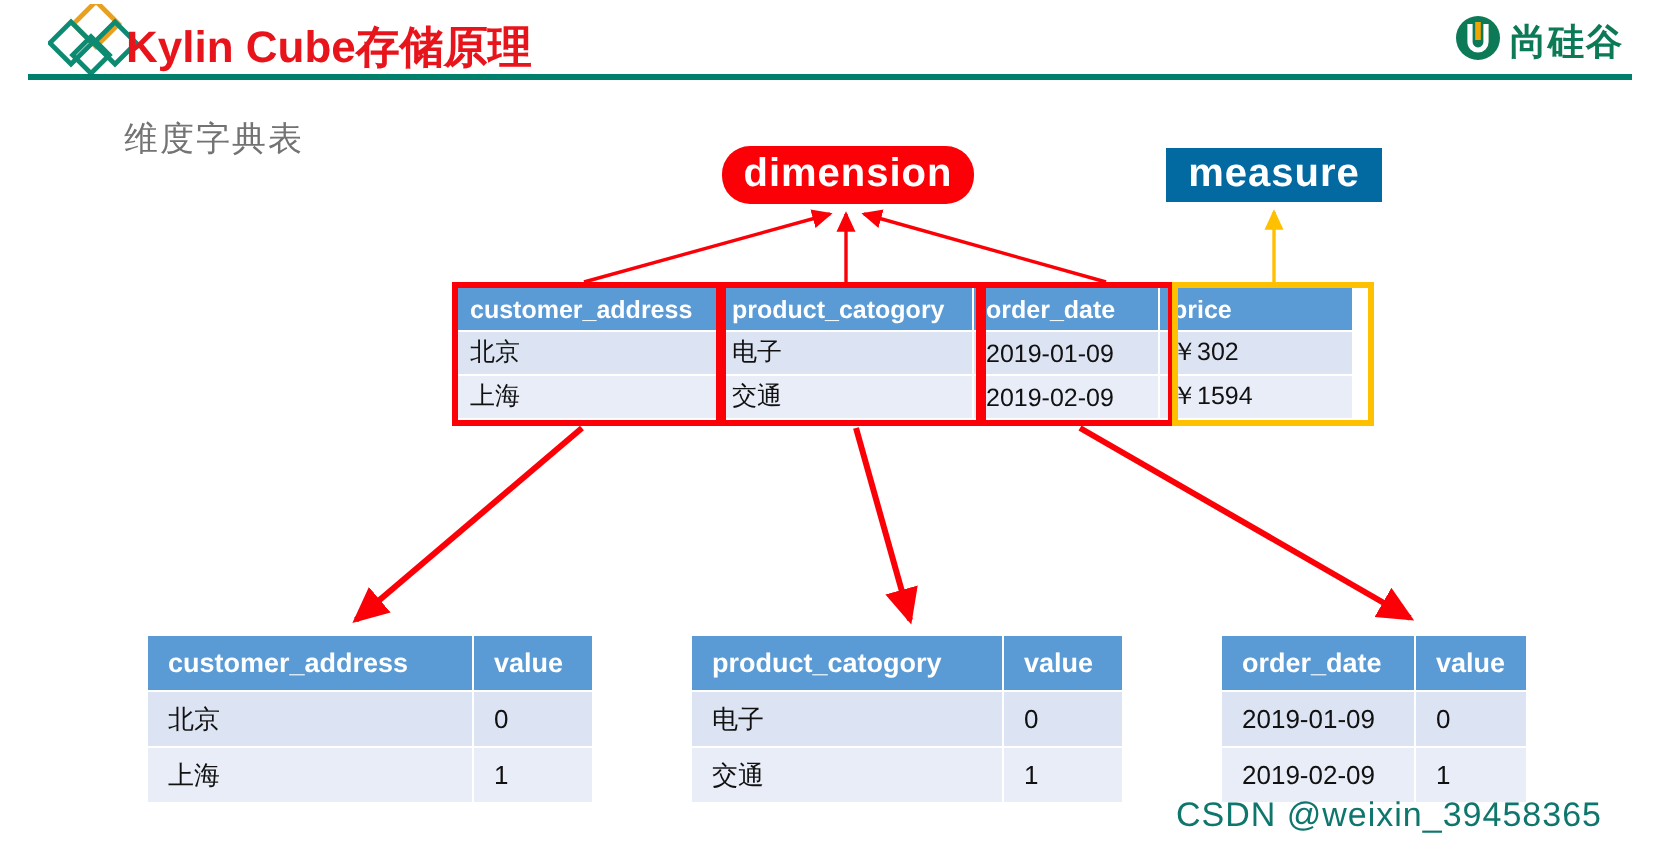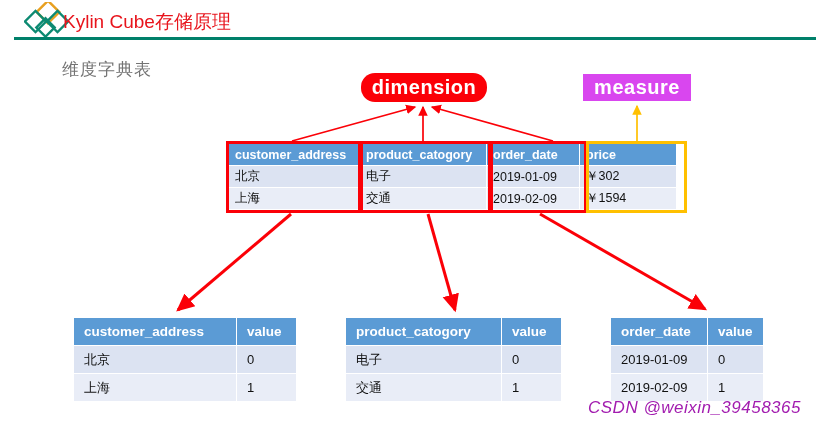--- a/index.html
+++ b/index.html
@@ -11,41 +11,41 @@
     position:relative;
   }
   .slide{position:relative;width:830px;height:426px;overflow:hidden;}
 
   
   .header{position:absolute;left:0;top:0;width:830px;height:44px;}
   .hdr-rule{position:absolute;left:14px;top:37px;width:802px;height:3px;background:#00806a;}
   .logo-left{position:absolute;left:24px;top:2px;width:50px;height:36px;}
   .hdr-title{
     position:absolute;left:63px;top:9px;
-    font-size:19px;font-weight:normal;color:#e8141c;
+    font-size:22px;font-weight:bold;color:#e8141c;
     letter-spacing:0px;white-space:nowrap;
   }
   .logo-right{position:absolute;right:18px;top:8px;height:26px;display:flex;align-items:center;gap:4px;}
   .logo-right-text{font-size:18px;font-weight:bold;color:#0d7a57;letter-spacing:1px;}
 
   
   .subtitle{
     position:absolute;left:62px;top:58px;
     font-size:17px;color:#737373;letter-spacing:1px;white-space:nowrap;
   }
 
   
   .callout{
     position:absolute;
     color:#ffffff;font-weight:bold;font-size:20px;
     display:flex;align-items:center;justify-content:center;
     letter-spacing:0.5px;
   }
   .callout.dimension{left:361px;top:73px;width:126px;height:29px;background:#fb0007;border-radius:14px;}
-  .callout.measure{left:583px;top:74px;width:108px;height:27px;background:#d946ef;}
+  .callout.measure{left:583px;top:74px;width:108px;height:27px;background:#0369a1;}
 
   
   .fact-table{
     position:absolute;left:228px;top:143px;
     border-collapse:collapse;
     table-layout:fixed;
   }
   .fact-table td,.fact-table th{
     height:22px;padding:0 6px;
     font-size:12.5px;text-align:left;vertical-align:middle;
@@ -97,41 +97,51 @@
   .dict-date{left:610px;top:317px;}
   .dict-date .k{width:97px;}
   .dict-date .v{width:53px;}
 
   
   .arrows{position:absolute;left:0;top:0;width:830px;height:426px;}
 
   
   .watermark{
     position:absolute;left:588px;top:398px;
-    font-size:17px;color:#a21caf;letter-spacing:0.5px;white-space:nowrap;font-style:italic;
+    font-size:17px;color:#0f766e;letter-spacing:0.5px;white-space:nowrap;
   }
 </style>
 </head>
 <body>
 
 <div class="slide">
 
   <div class="header">
 
     <span class="logo-left">
       <svg width="50" height="36" viewBox="0 0 50 36">
         <rect x="16" y="2" width="16" height="16" transform="rotate(45 24 10)" fill="none" stroke="#e8a020" stroke-width="2.4"></rect>
         <rect x="4" y="12" width="15" height="15" transform="rotate(45 11.5 19.5)" fill="none" stroke="#0d8a72" stroke-width="2.4"></rect>
         <rect x="26" y="12" width="15" height="15" transform="rotate(45 33.5 19.5)" fill="none" stroke="#0d8a72" stroke-width="2.4"></rect>
         <rect x="15" y="19" width="13" height="13" transform="rotate(45 21.5 25.5)" fill="none" stroke="#0d8a72" stroke-width="2.4"></rect>
       </svg>
     </span>
 
     <div class="hdr-title">Kylin Cube存储原理</div>
 
+    <div class="logo-right">
+      <span>
+        <svg width="24" height="24" viewBox="0 0 24 24">
+          <circle cx="12" cy="12" r="11" fill="#0d7a57"></circle>
+          <path d="M8 5 v9 a4 4 0 0 0 8 0 V5" fill="none" stroke="#ffffff" stroke-width="2.6"></path>
+          <rect x="10.6" y="4" width="2.8" height="9" fill="#f0a500"></rect>
+        </svg>
+      </span>
+      <span class="logo-right-text">尚硅谷</span>
+    </div>
 
     <div class="hdr-rule"></div>
   </div>
 
   <div class="subtitle">维度字典表</div>
 
   <svg class="arrows">
     <defs>
       <marker id="ar-red" markerWidth="7" markerHeight="7" refX="5.2" refY="3.2" orient="auto" markerUnits="strokeWidth">
         <path d="M0,0.4 L6,3.2 L0,6 z" fill="#fb0007"></path>

